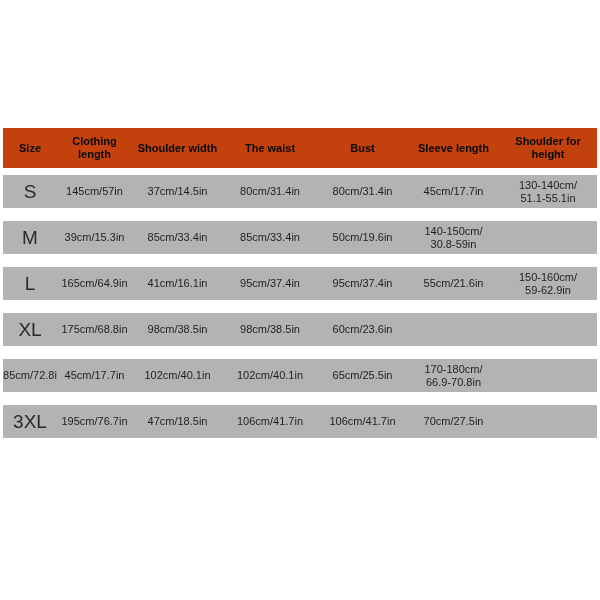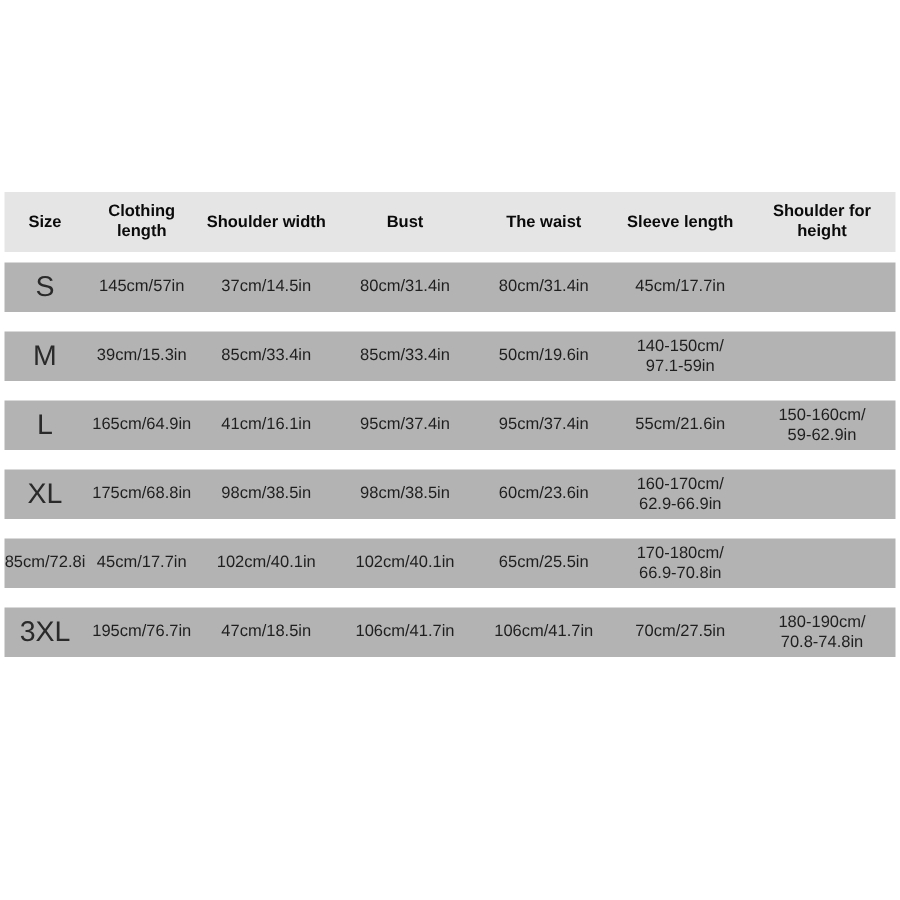--- a/index.html
+++ b/index.html
@@ -20,21 +20,21 @@
     left: 3px;
     top: 128px;
     width: 594px;
   }
   .trow {
     display: grid;
     grid-template-columns: 54px 75px 91px 94px 91px 91px 98px;
     width: 594px;
   }
   .thead {
-    background: #e5e5e5;
+    background: #c2410c;
     height: 40px;
     margin-bottom: 7px;
   }
   .drow {
     background: #b3b3b3;
     height: 33px;
     margin-bottom: 13px;
   }
   .cell {
     display: flex;
@@ -65,81 +65,79 @@
 </head>
 <body>
 
 <div class="sheet">
   <div class="size-table">
 
     <div class="trow thead">
       <div class="cell hcell">Size</div>
       <div class="cell hcell">Clothing length</div>
       <div class="cell hcell">Shoulder width</div>
+      <div class="cell hcell">The waist</div>
       <div class="cell hcell">Bust</div>
-      <div class="cell hcell">The waist</div>
       <div class="cell hcell">Sleeve length</div>
       <div class="cell hcell">Shoulder for height</div>
     </div>
 
     <div class="trow drow">
       <div class="cell size-cell">S</div>
       <div class="cell data-cell">145cm/57in</div>
       <div class="cell data-cell">37cm/14.5in</div>
       <div class="cell data-cell">80cm/31.4in</div>
       <div class="cell data-cell">80cm/31.4in</div>
       <div class="cell data-cell">45cm/17.7in</div>
+      <div class="cell data-cell">130-140cm/
+51.1-55.1in</div>
     </div>
 
     <div class="trow drow">
       <div class="cell size-cell">M</div>
       <div class="cell data-cell">39cm/15.3in</div>
       <div class="cell data-cell">85cm/33.4in</div>
       <div class="cell data-cell">85cm/33.4in</div>
       <div class="cell data-cell">50cm/19.6in</div>
       <div class="cell data-cell">140-150cm/
-97.1-59in</div>
+30.8-59in</div>
     </div>
 
     <div class="trow drow">
       <div class="cell size-cell">L</div>
       <div class="cell data-cell">165cm/64.9in</div>
       <div class="cell data-cell">41cm/16.1in</div>
       <div class="cell data-cell">95cm/37.4in</div>
       <div class="cell data-cell">95cm/37.4in</div>
       <div class="cell data-cell">55cm/21.6in</div>
       <div class="cell data-cell">150-160cm/
 59-62.9in</div>
     </div>
 
     <div class="trow drow">
       <div class="cell size-cell">XL</div>
       <div class="cell data-cell">175cm/68.8in</div>
       <div class="cell data-cell">98cm/38.5in</div>
       <div class="cell data-cell">98cm/38.5in</div>
       <div class="cell data-cell">60cm/23.6in</div>
-      <div class="cell data-cell">160-170cm/
-62.9-66.9in</div>
     </div>
 
     <div class="trow drow">
       <div class="cell data-cell">185cm/72.8in</div>
       <div class="cell data-cell">45cm/17.7in</div>
       <div class="cell data-cell">102cm/40.1in</div>
       <div class="cell data-cell">102cm/40.1in</div>
       <div class="cell data-cell">65cm/25.5in</div>
       <div class="cell data-cell">170-180cm/
 66.9-70.8in</div>
     </div>
 
     <div class="trow drow">
       <div class="cell size-cell">3XL</div>
       <div class="cell data-cell">195cm/76.7in</div>
       <div class="cell data-cell">47cm/18.5in</div>
       <div class="cell data-cell">106cm/41.7in</div>
       <div class="cell data-cell">106cm/41.7in</div>
       <div class="cell data-cell">70cm/27.5in</div>
-      <div class="cell data-cell">180-190cm/
-70.8-74.8in</div>
     </div>
 
   </div>
 </div>
 
 </body></html>

